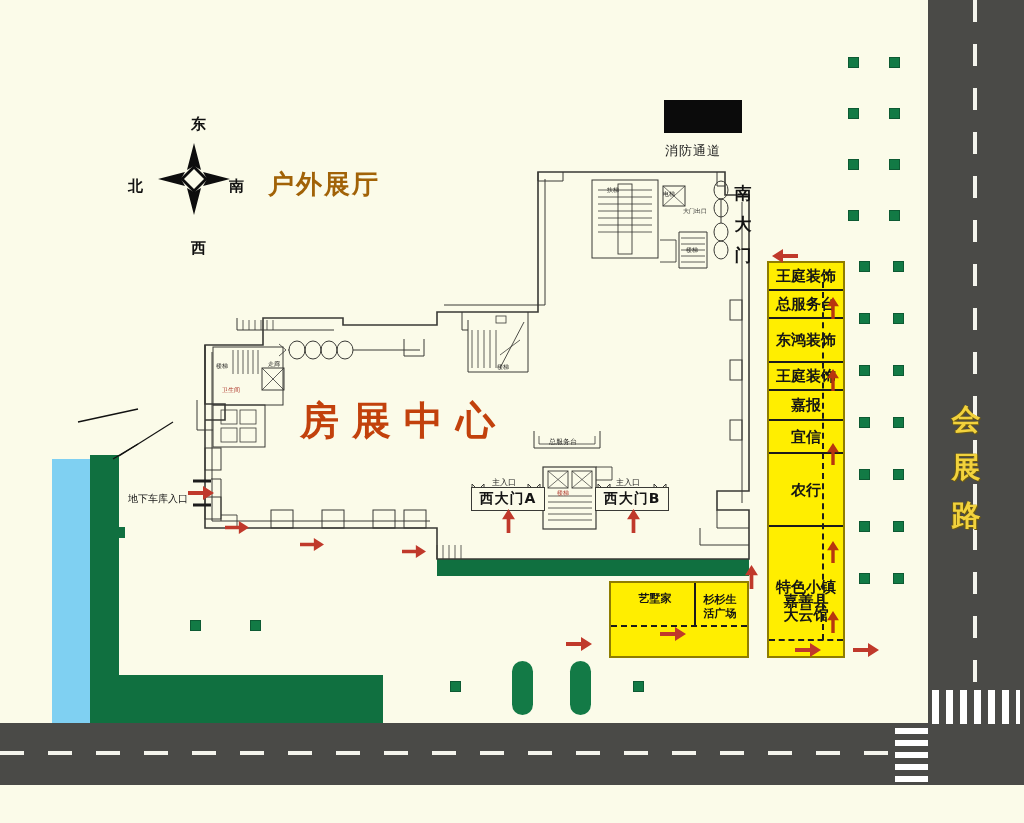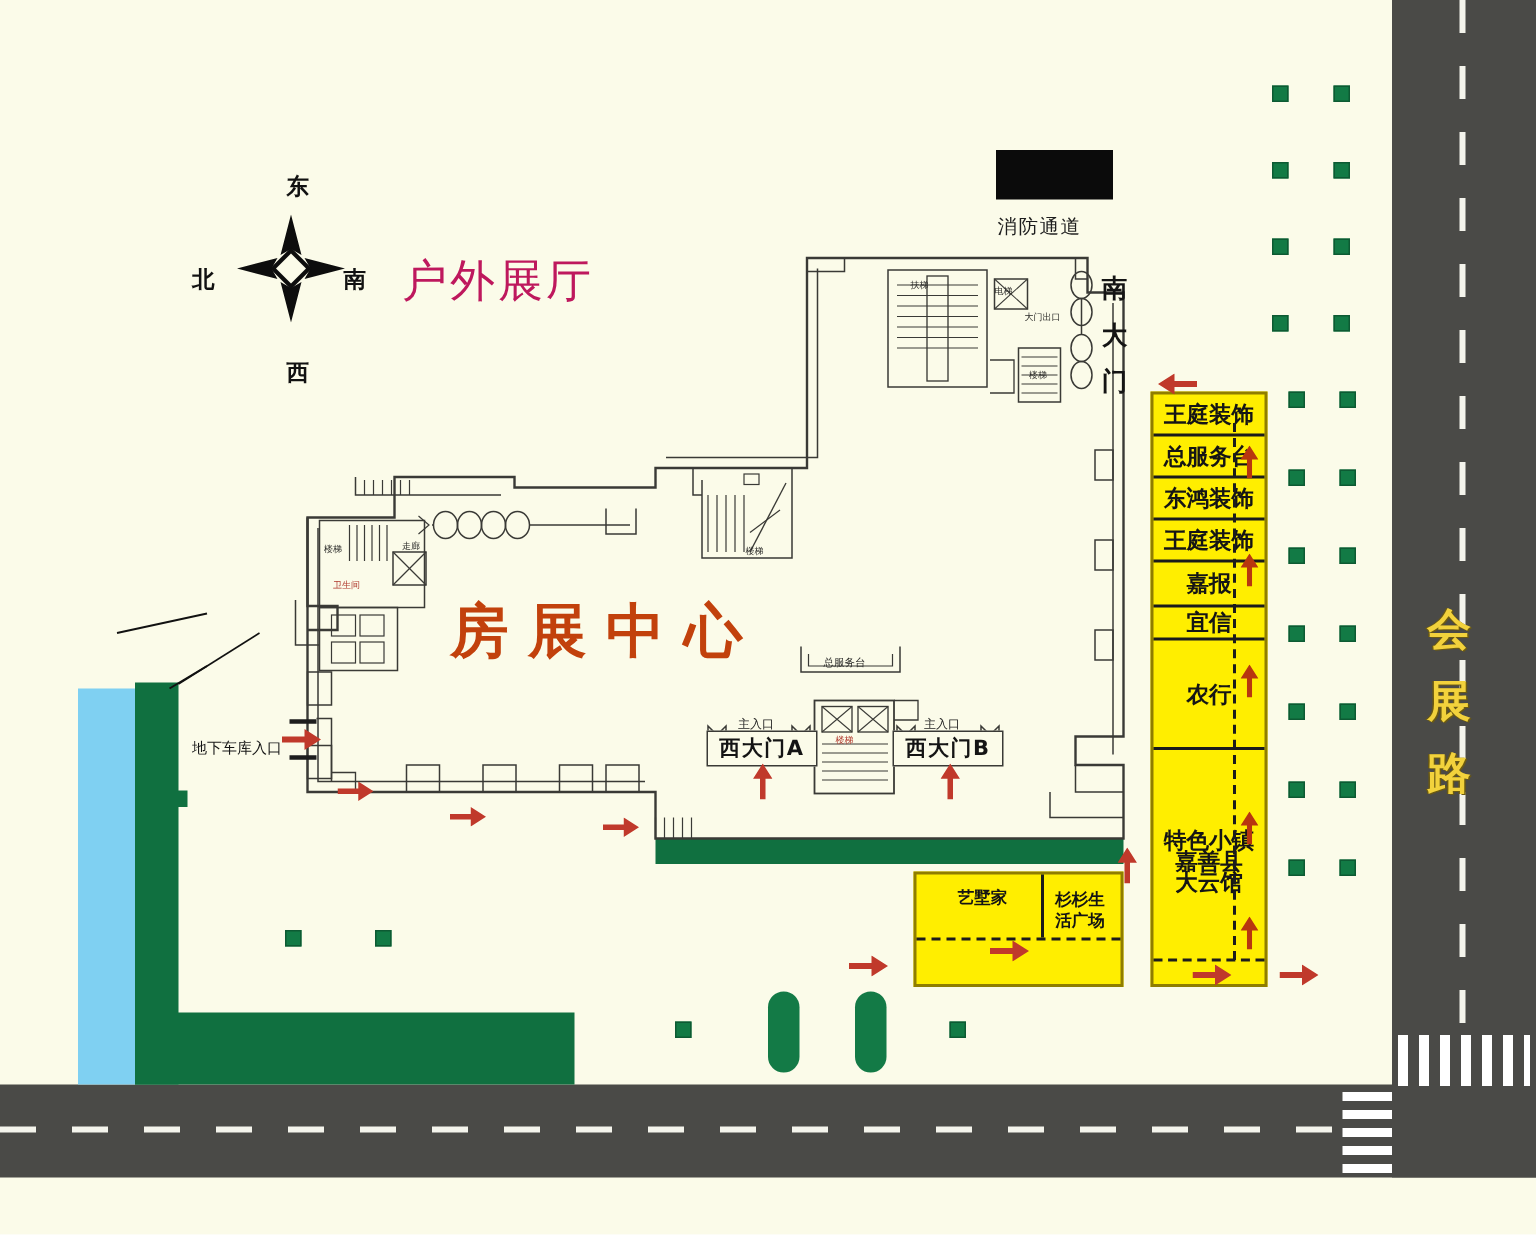--- a/index.html
+++ b/index.html
@@ -139,24 +139,24 @@
     left: 300px; top: 394px;
     font-size: 39px;
     font-weight: bold;
     letter-spacing: 13px;
     color: #c2410c;
     font-family: "DejaVu Sans", "Liberation Sans", sans-serif;
   }
   #page-title {
     position: absolute;
     left: 268px; top: 167px;
-    font-size: 30px;
-    font-weight: normal;
+    font-size: 26px;
+    font-weight: bold;
     letter-spacing: 2px;
-    color: #be185d;
+    color: #a16207;
   }
 
   
   #compass { position: absolute; left: 128px; top: 115px; width: 130px; height: 145px; }
   #compass .star { position: absolute; left: 30px; top: 28px; }
   #compass .dir {
     position: absolute;
     font-size: 15px;
     font-weight: bold;
     color: #111;
@@ -582,30 +582,30 @@
   <div id="fire-lane-block"></div>
   <div id="fire-lane-label">消防通道</div>
 
   <div id="exhibitor-strip">
       <div class="booth" style="height: 28px;">
         <div class="booth-label">王庭装饰</div>
       </div>
       <div class="booth" style="height: 28px;">
         <div class="booth-label">总服务台</div>
       </div>
-      <div class="booth" style="height: 28px;">
+      <div class="booth" style="height: 44px;">
         <div class="booth-label">东鸿装饰</div>
       </div>
       <div class="booth" style="height: 28px;">
         <div class="booth-label">王庭装饰</div>
       </div>
       <div class="booth" style="height: 30px;">
         <div class="booth-label">嘉报</div>
       </div>
-      <div class="booth" style="height: 22px;">
+      <div class="booth" style="height: 33px;">
         <div class="booth-label">宜信</div>
       </div>
       <div class="booth" style="height: 73px;">
         <div class="booth-label">农行</div>
       </div>
       <div class="booth" style="height: 147px;">
         <div class="booth-label">特色小镇
 嘉善县
 大云馆</div>
       </div>

